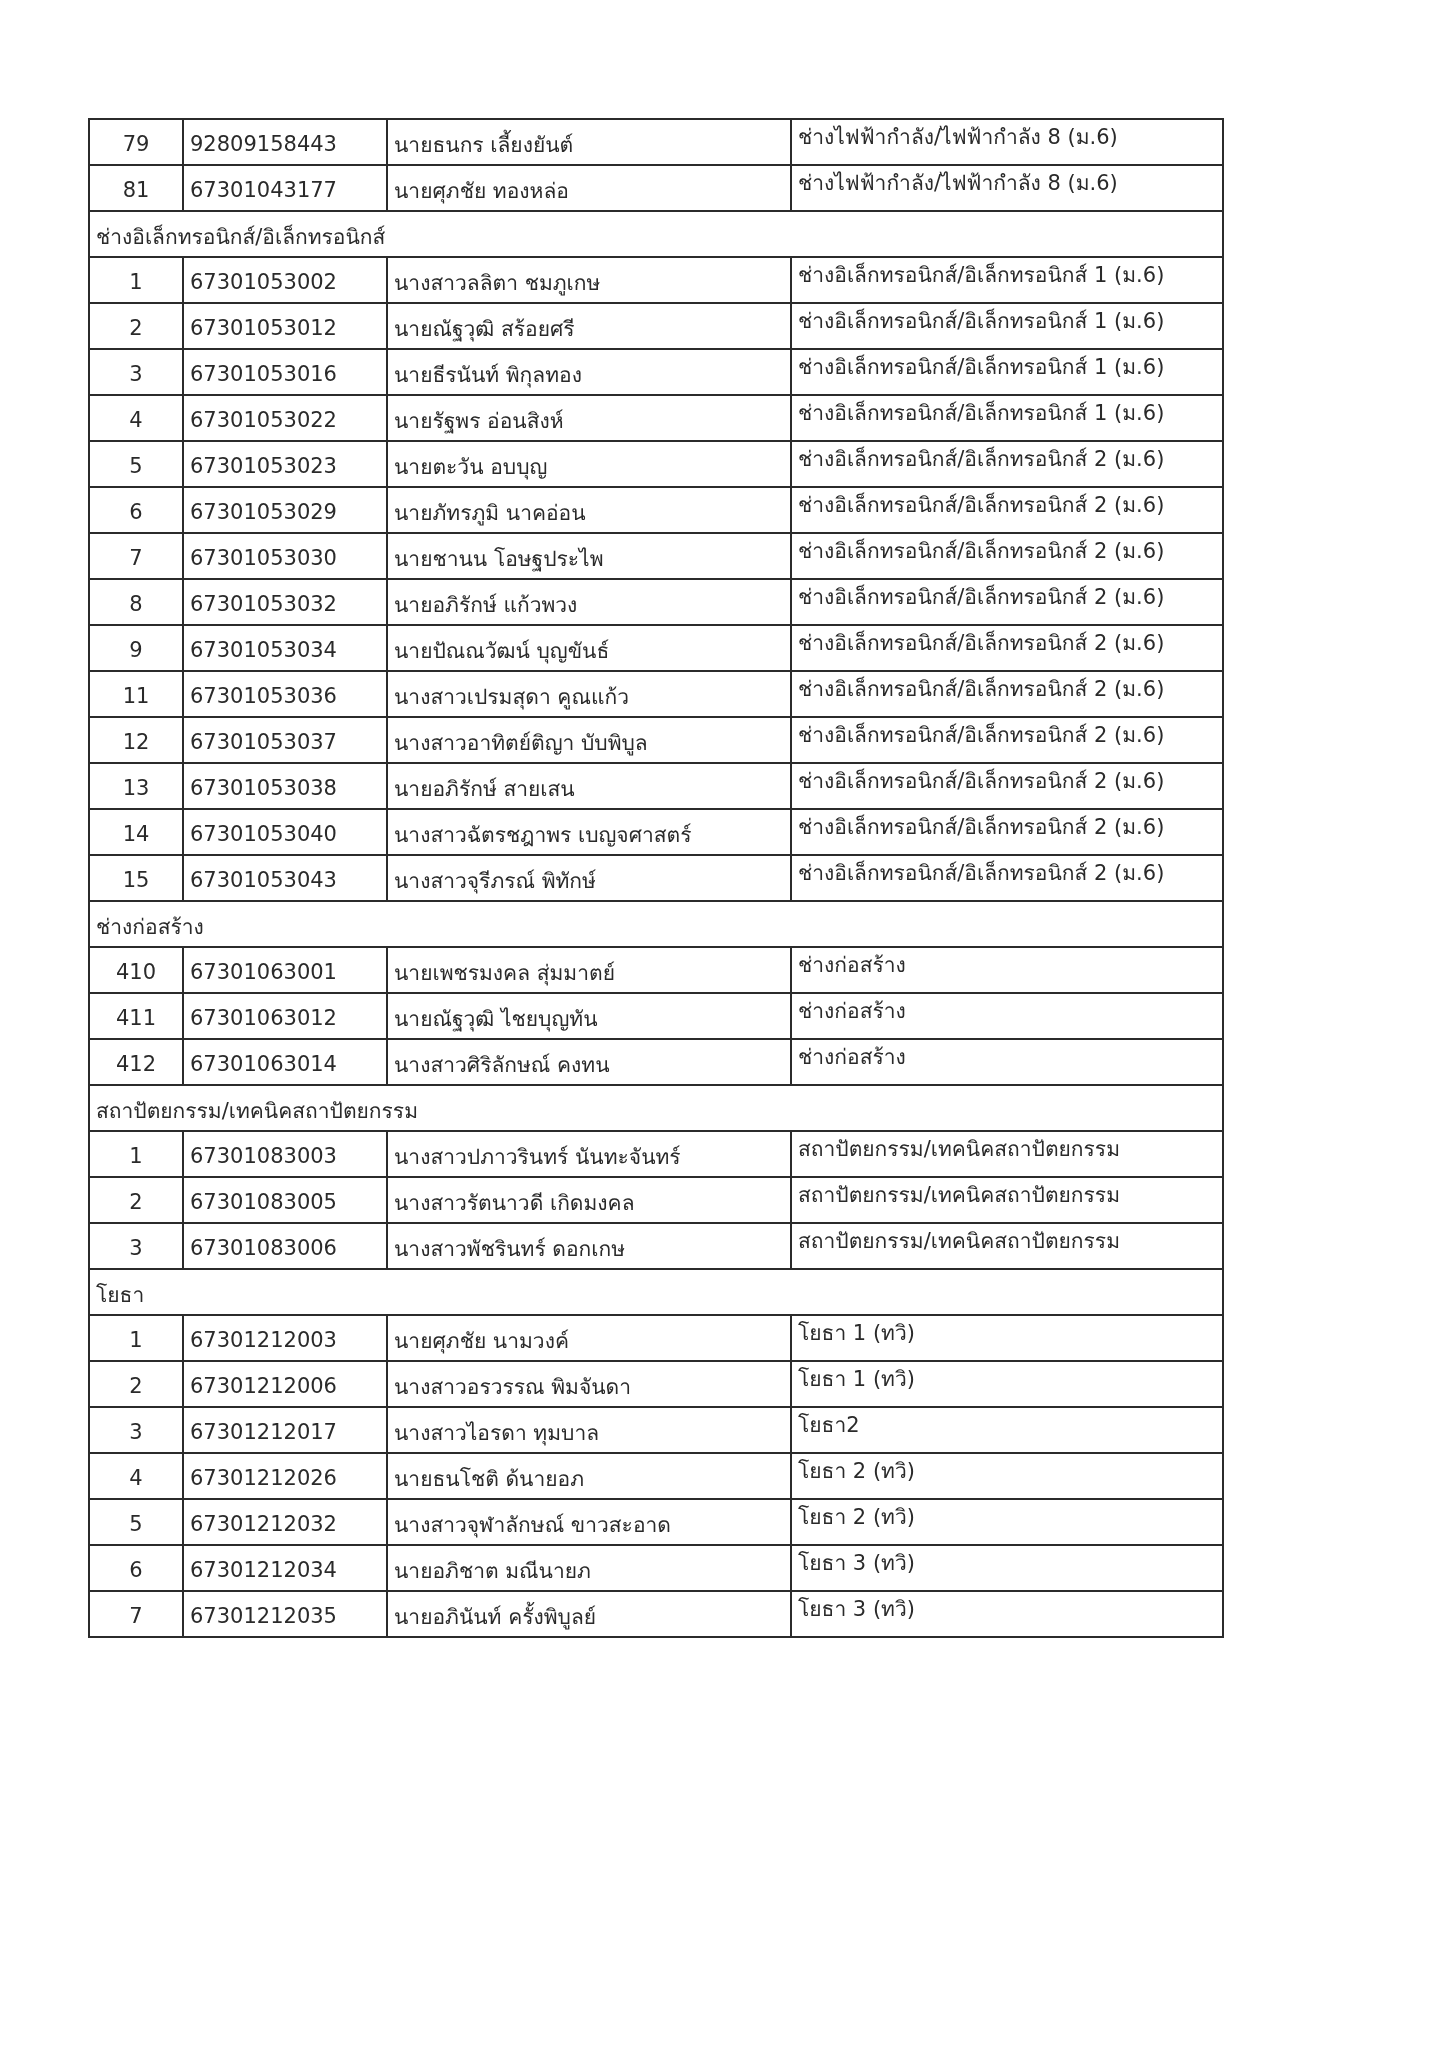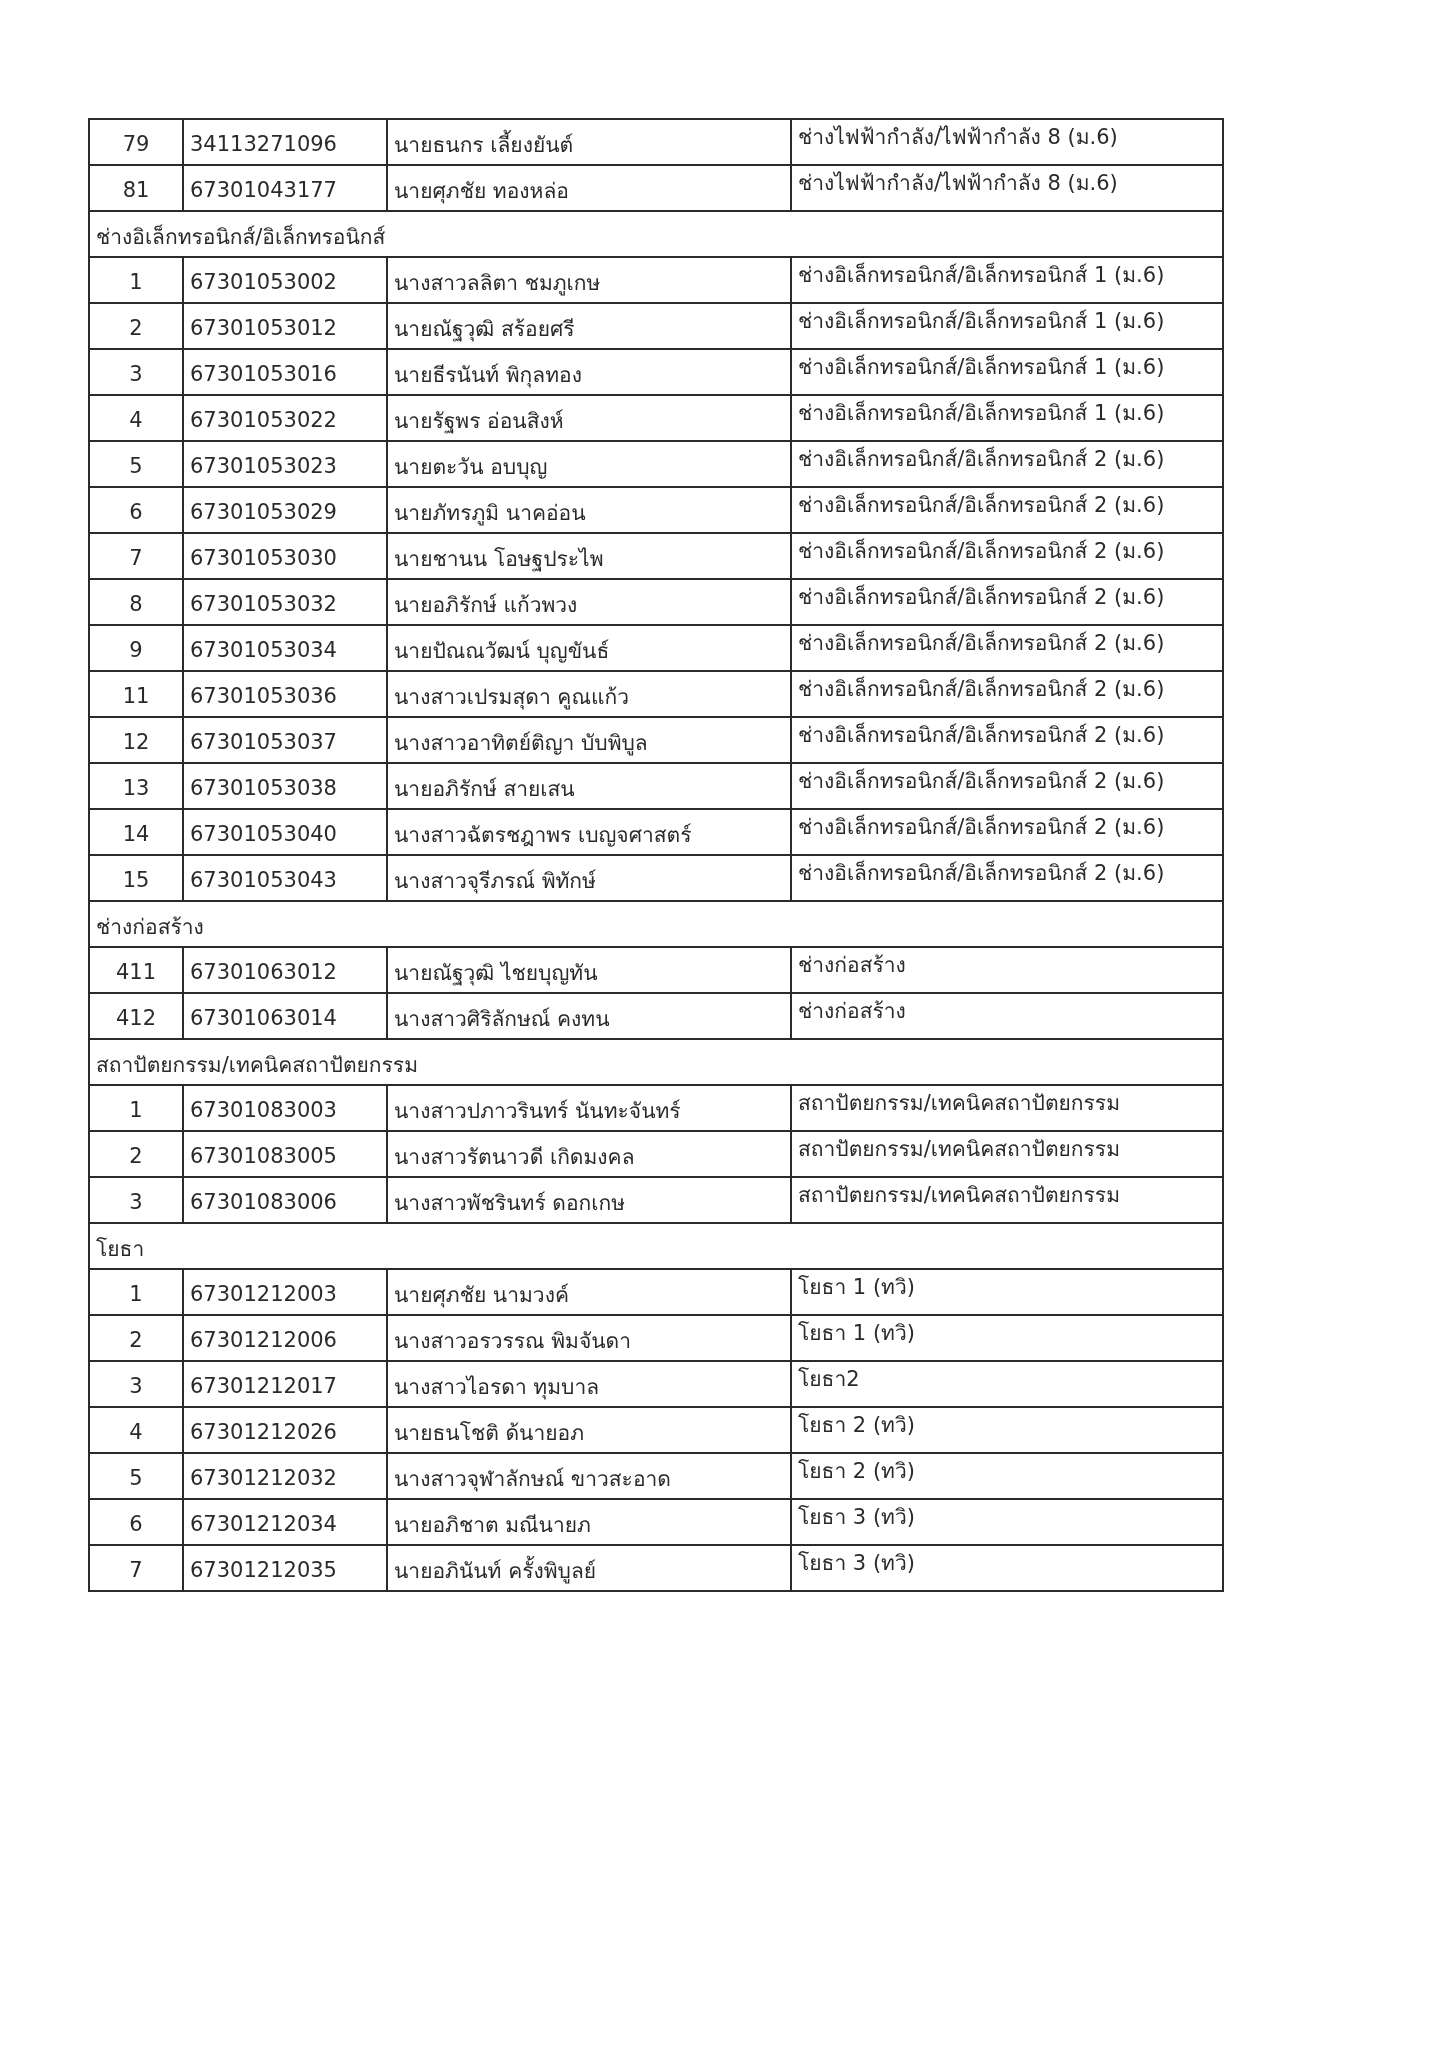--- a/index.html
+++ b/index.html
@@ -18,21 +18,21 @@
   .prog .txt { top: -6px; }
 </style>
 </head>
 <body>
 
 <div class="page">
   <table>
     <tbody id="tbody">
         <tr>
           <td class="no"><span class="txt">79</span></td>
-          <td class="sid"><span class="txt">34113271096</span></td>
+          <td class="sid"><span class="txt">92809158443</span></td>
           <td class="name"><span class="txt">นายธนกร  เลี้ยงยันต์</span></td>
           <td class="prog"><span class="txt">ช่างไฟฟ้ากำลัง/ไฟฟ้ากำลัง 8 (ม.6)</span></td>
         </tr>
         <tr>
           <td class="no"><span class="txt">81</span></td>
           <td class="sid"><span class="txt">67301043177</span></td>
           <td class="name"><span class="txt">นายศุภชัย  ทองหล่อ</span></td>
           <td class="prog"><span class="txt">ช่างไฟฟ้ากำลัง/ไฟฟ้ากำลัง 8 (ม.6)</span></td>
         </tr>
         <tr>
@@ -117,20 +117,26 @@
           <td class="prog"><span class="txt">ช่างอิเล็กทรอนิกส์/อิเล็กทรอนิกส์ 2 (ม.6)</span></td>
         </tr>
         <tr>
           <td class="no"><span class="txt">15</span></td>
           <td class="sid"><span class="txt">67301053043</span></td>
           <td class="name"><span class="txt">นางสาวจุรีภรณ์  พิทักษ์</span></td>
           <td class="prog"><span class="txt">ช่างอิเล็กทรอนิกส์/อิเล็กทรอนิกส์ 2 (ม.6)</span></td>
         </tr>
         <tr>
           <td colspan="4" class="section"><span class="txt">ช่างก่อสร้าง</span></td>
+        </tr>
+        <tr>
+          <td class="no"><span class="txt">410</span></td>
+          <td class="sid"><span class="txt">67301063001</span></td>
+          <td class="name"><span class="txt">นายเพชรมงคล  สุ่มมาตย์</span></td>
+          <td class="prog"><span class="txt">ช่างก่อสร้าง</span></td>
         </tr>
         <tr>
           <td class="no"><span class="txt">411</span></td>
           <td class="sid"><span class="txt">67301063012</span></td>
           <td class="name"><span class="txt">นายณัฐวุฒิ  ไชยบุญทัน</span></td>
           <td class="prog"><span class="txt">ช่างก่อสร้าง</span></td>
         </tr>
         <tr>
           <td class="no"><span class="txt">412</span></td>
           <td class="sid"><span class="txt">67301063014</span></td>

